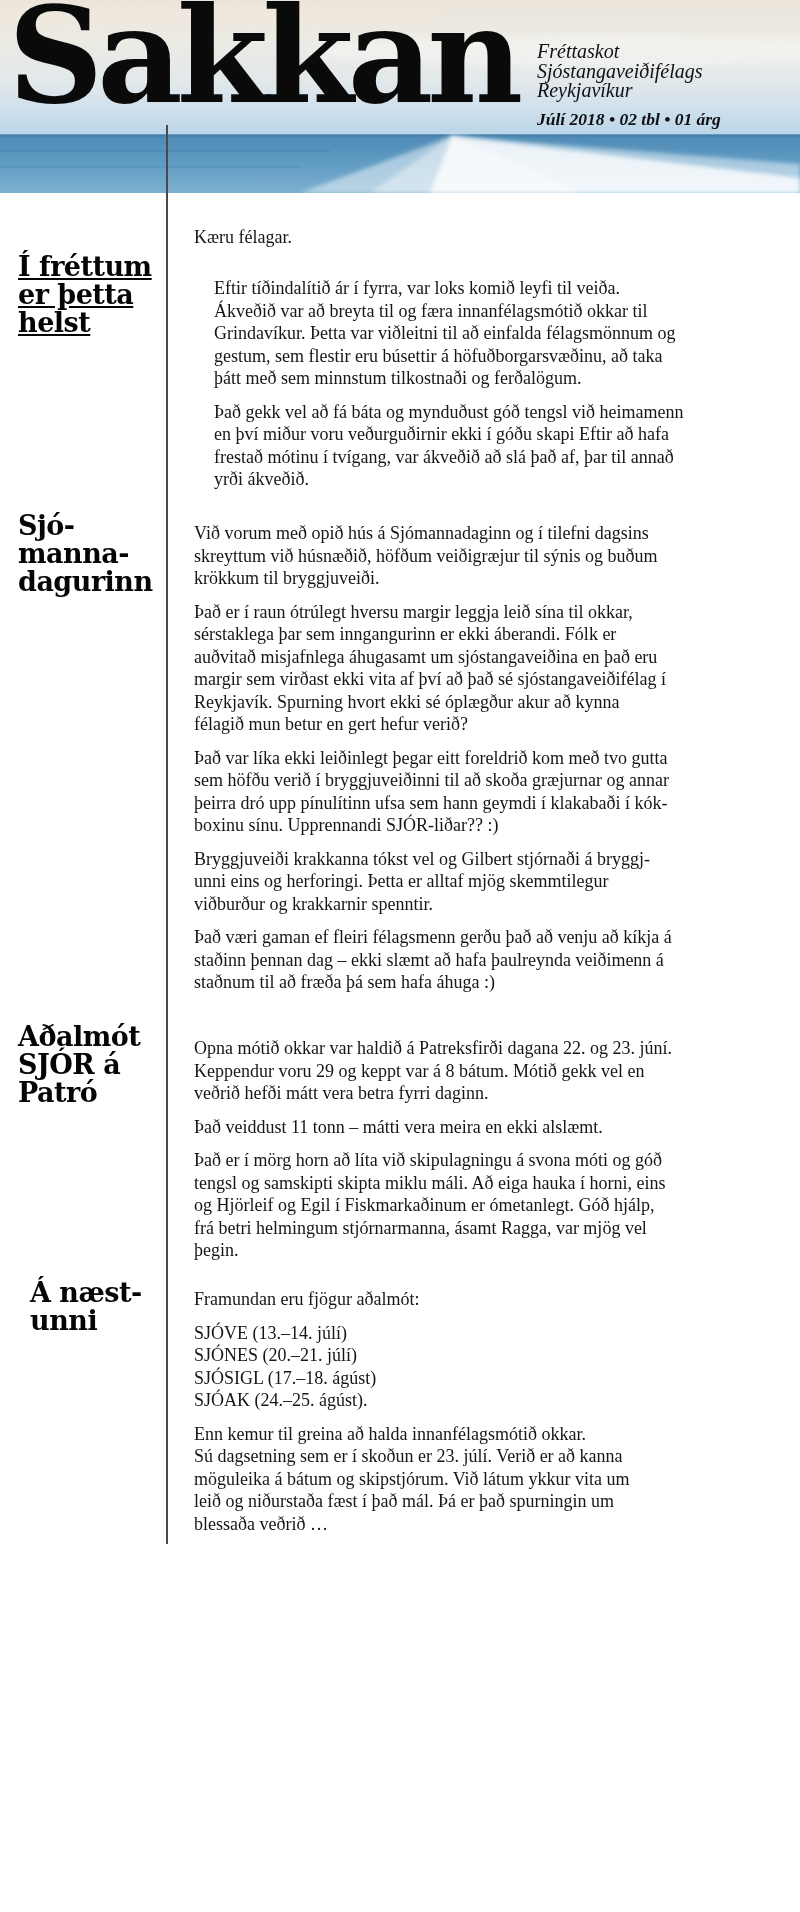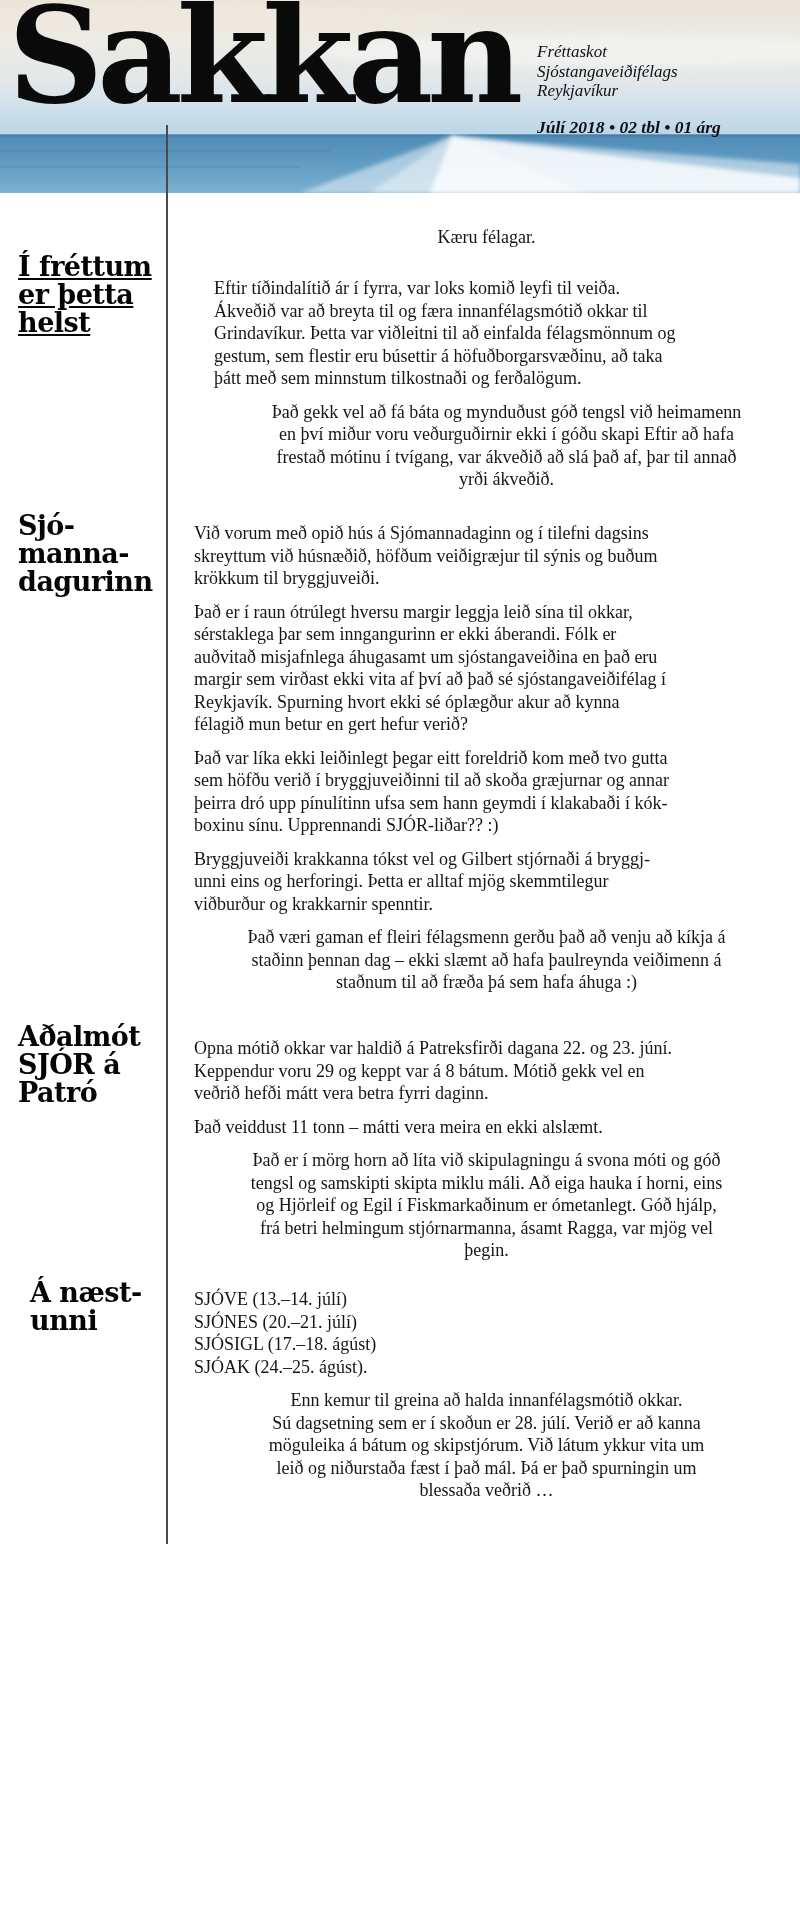--- a/index.html
+++ b/index.html
@@ -27,26 +27,26 @@
     color:#0a0a0a;
     white-space:nowrap;
   }
   .masthead-meta{
     position:absolute;left:537px;top:42px;
     font-family:"Liberation Serif",serif;
     color:#101014;
   }
   .masthead-sub{
     font-style:italic;
-    font-size:17px;
+    font-size:20px;
     line-height:19.5px;
     white-space:pre-line;
   }
   .masthead-issue{
-    margin-top:16px;
+    margin-top:8px;
     font-style:italic;
     font-weight:bold;
     font-size:17.5px;
     line-height:20px;
   }
   
   .vrule{
     position:absolute;left:166px;top:125px;width:1.5px;height:1520px;
     background:#4a4a4a;
   }
@@ -77,21 +77,21 @@
   
   .bodyblock{
     position:absolute;left:194px;width:585px;
     font-size:18px;
     line-height:22.5px;
   }
   .bodyblock p{
     margin:0 0 11px 0;
     white-space:pre-line;
   }
-  .bodyblock p:last-child{margin-bottom:0;text-align:center;}
+  .bodyblock p:last-child{margin-bottom:0;}
   .greeting{top:226px;}
   .b-s1{top:277px;margin-left:20px;}
   .b-s2{top:522px;}
   .b-s3{top:1037px;}
   .b-s4{top:1288px;}
   .closing{top:1572px;}
 </style>
 </head>
 <body>
 
@@ -201,26 +201,27 @@
 veðrið hefði mátt vera betra fyrri daginn.</p>
     <p>Það veiddust 11 tonn – mátti vera meira en ekki alslæmt.</p>
     <p>Það er í mörg horn að líta við skipulagningu á svona móti og góð
 tengsl og samskipti skipta miklu máli. Að eiga hauka í horni, eins
 og Hjörleif og Egil í Fiskmarkaðinum er ómetanlegt. Góð hjálp,
 frá betri helmingum stjórnarmanna, ásamt Ragga, var mjög vel
 þegin.</p>
   </div>
 
   <div class="bodyblock b-s4">
+    <p>Framundan eru fjögur aðalmót:</p>
     <p>SJÓVE (13.–14. júlí)
 SJÓNES (20.–21. júlí)
 SJÓSIGL (17.–18. ágúst)
 SJÓAK (24.–25. ágúst).</p>
     <p>Enn kemur til greina að halda innanfélagsmótið okkar.
-Sú dagsetning sem er í skoðun er 28. júlí. Verið er að kanna
+Sú dagsetning sem er í skoðun er 23. júlí. Verið er að kanna
 möguleika á bátum og skipstjórum. Við látum ykkur vita um
 leið og niðurstaða fæst í það mál. Þá er það spurningin um
 blessaða veðrið …</p>
   </div>
 
   <div class="bodyblock closing">
     <p>Góðar stundir, stjórn SJÓR.</p>
   </div>
 
 </div>

